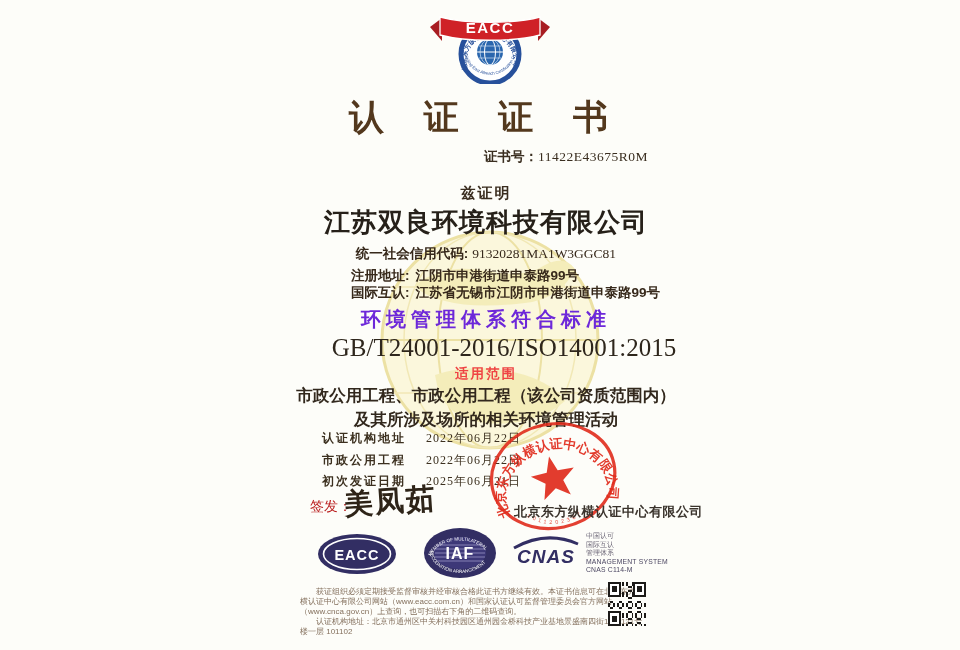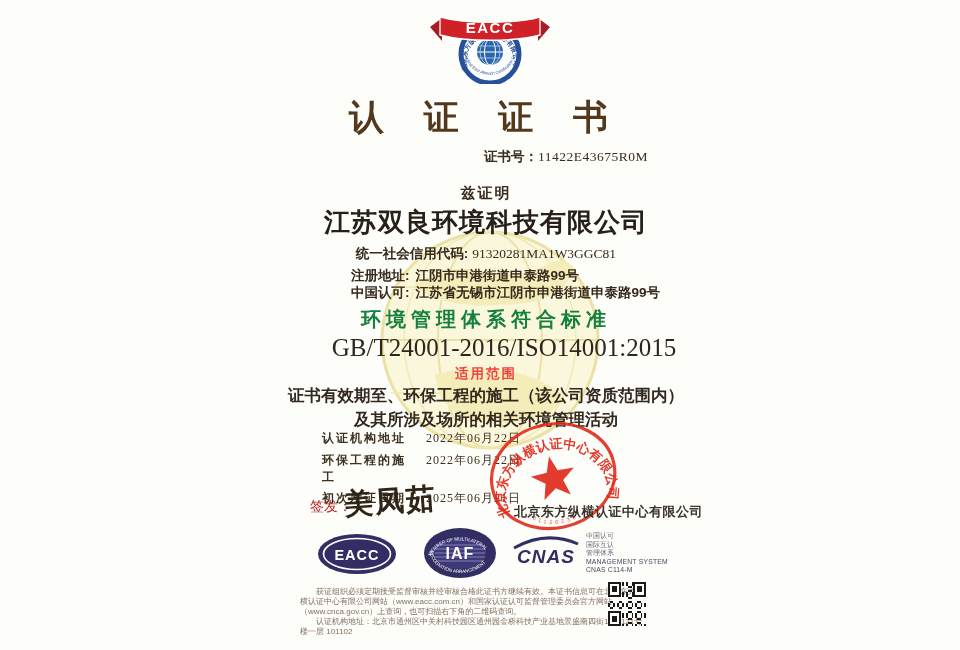--- a/index.html
+++ b/index.html
@@ -22,21 +22,21 @@
 
   .intro{top:184px;font-size:15px;font-weight:bold;color:#3a2d1f;letter-spacing:2px;}
   .company{top:205px;font-size:26px;font-weight:bold;color:#262019;letter-spacing:1px;}
   .credit{top:245px;font-size:13.5px;color:#37291b;}
   .credit .lab{font-weight:bold;margin-top:32px;}
   .credit .val{font-family:"Liberation Serif",serif;}
 
   .addr{left:318px;top:267px;font-size:13.5px;font-weight:bold;color:#37291b;line-height:17px;margin-left:33px;}
   .addr .row span{margin-right:6px;}
 
-  .std-head{top:306px;font-size:20px;font-weight:bold;color:#15803d;letter-spacing:5px;}
+  .std-head{top:306px;font-size:20px;font-weight:bold;color:#6d28d9;letter-spacing:5px;}
   .std-code{top:334px;font-size:25px;color:#2e261c;font-family:"Liberation Serif",serif;padding-left:36px;}
   .scope-head{top:365px;font-size:13.5px;font-weight:bold;color:#ef4444;letter-spacing:2px;}
   .scope{top:383px;font-size:16.5px;font-weight:bold;color:#32281d;line-height:24px;}
 
   .dates{left:322px;top:430px;font-size:12px;color:#3c301f;}
   .dates .row{display:flex;margin-bottom:4.5px;}
   .dates .lab{font-weight:bold;letter-spacing:2px;width:88px;}
   .dates .val{font-family:"Liberation Serif",serif;margin-left:16px;letter-spacing:1px;}
 
   .signoff{left:310px;top:498px;font-size:14px;color:#b91c1c;}
@@ -111,39 +111,39 @@
   <div class="abs center credit">
     <span class="lab">统一社会信用代码:</span>
     <span class="val">91320281MA1W3GGC81</span>
   </div>
 
   <div class="abs addr">
     <div class="row">
       <span>注册地址:</span><span>江阴市申港街道申泰路99号</span>
     </div>
     <div class="row">
-      <span>中国认可:</span><span>江苏省无锡市江阴市申港街道申泰路99号</span>
+      <span>国际互认:</span><span>江苏省无锡市江阴市申港街道申泰路99号</span>
     </div>
   </div>
 
   <div class="abs center std-head">环境管理体系符合标准</div>
   <div class="abs center std-code">GB/T24001-2016/ISO14001:2015</div>
   <div class="abs center scope-head">适用范围</div>
   <div class="abs center scope">
-    <div>证书有效期至、环保工程的施工（该公司资质范围内）</div>
+    <div>市政公用工程、市政公用工程（该公司资质范围内）</div>
     <div>及其所涉及场所的相关环境管理活动</div>
   </div>
 
   <div class="abs dates">
     <div class="row">
       <span class="lab">认证机构地址</span>
       <span class="val">2022年06月22日</span>
     </div>
     <div class="row">
-      <span class="lab">环保工程的施工</span>
+      <span class="lab">市政公用工程</span>
       <span class="val">2022年06月22日</span>
     </div>
     <div class="row">
       <span class="lab">初次发证日期</span>
       <span class="val">2025年06月21日</span>
     </div>
   </div>
 
   <div class="abs signoff">签发：</div>
   <div class="abs signature">美凤茹</div>

